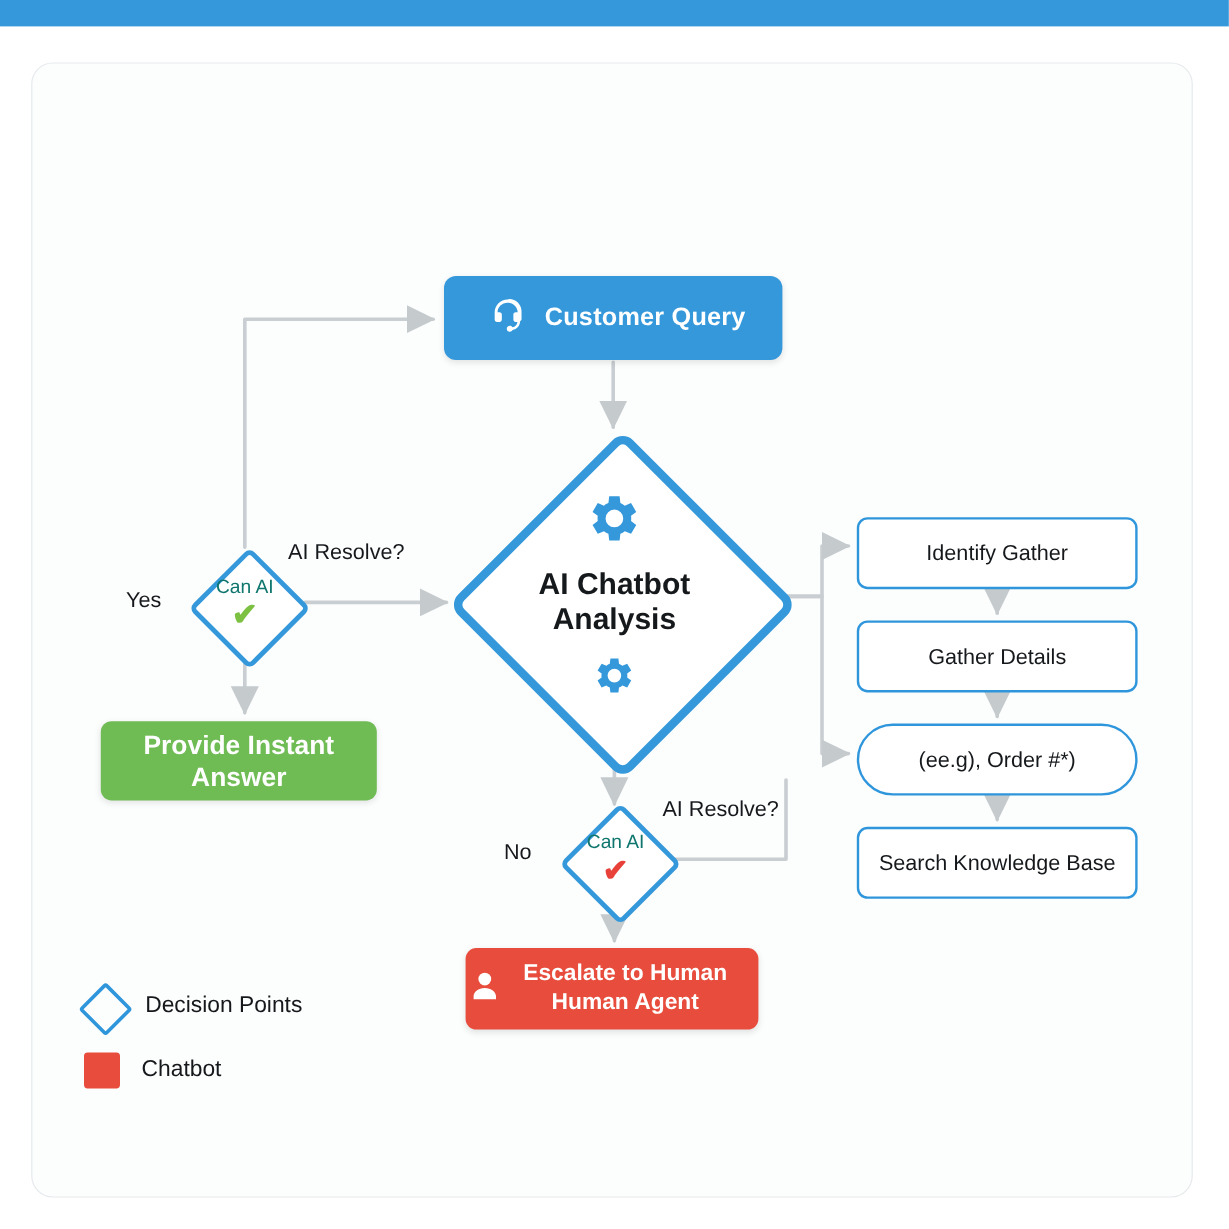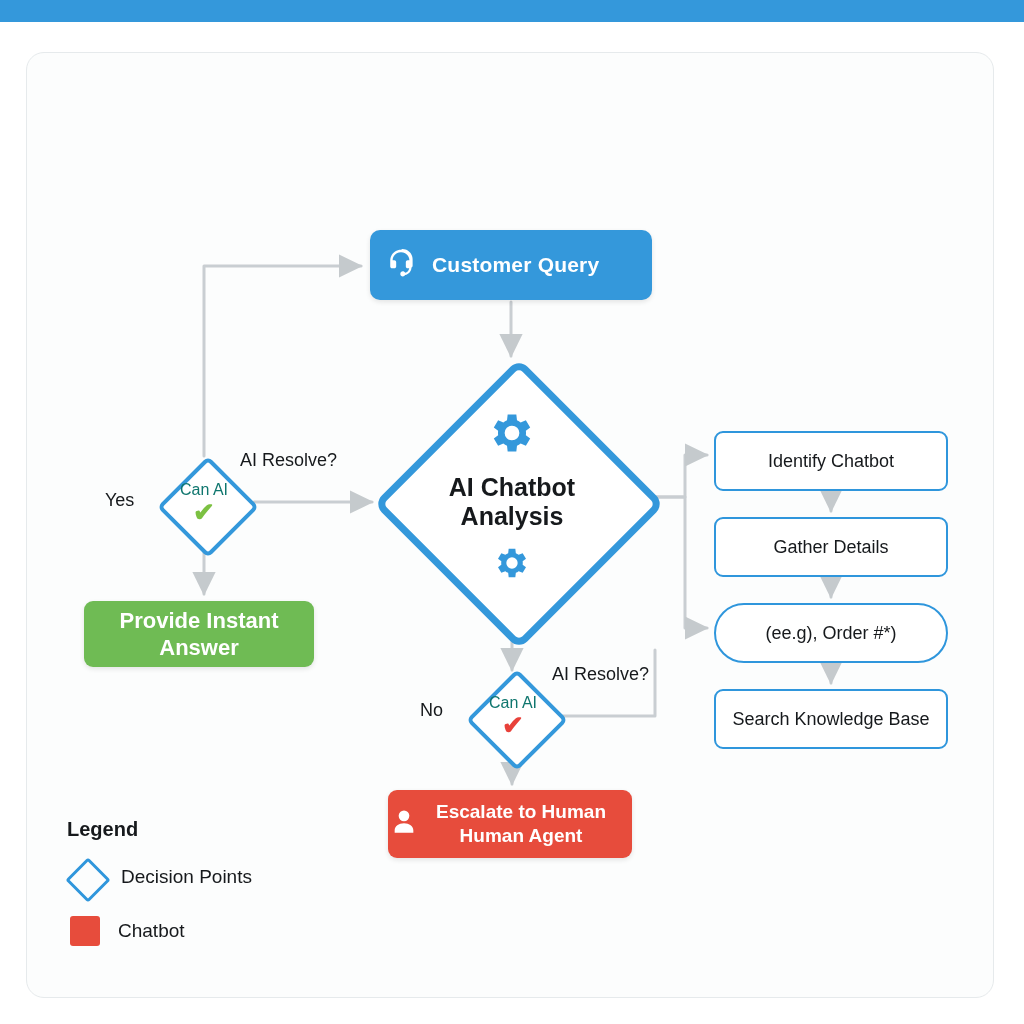--- a/index.html
+++ b/index.html
@@ -21,21 +21,21 @@
 
   svg.links{position:absolute;left:0;top:0;width:1024px;height:1024px;pointer-events:none;}
 
   .node{position:absolute;box-sizing:border-box;}
 
   
   .query{
     left:370px;top:230px;width:282px;height:70px;
     background:#3498db;border-radius:10px;
     display:flex;align-items:center;gap:14px;
-    padding-left:14px;
+    padding-left:36px;
     box-shadow:0 2px 5px rgba(0,0,0,.10);
   }
   .query .label{color:#ffffff;font-size:21px;font-weight:bold;letter-spacing:.2px;}
 
   
   .bigdiamond{
     left:378px;top:363px;width:268px;height:268px;
   }
   .bigdiamond .shape{
     position:absolute;left:38px;top:38px;width:192px;height:192px;
@@ -216,34 +216,33 @@
         <path d="M12 13c-4 0-7 2.4-7 5.2V20h14v-1.8c0-2.8-3-5.2-7-5.2z"></path>
       </svg>
     </span>
     <div class="label">
       <span>Escalate to Human</span><br>
       <span>Human Agent</span>
     </div>
   </div>
 
   <div class="node pbox p1">
-    <span class="label">Identify Chatbot</span>
+    <span class="label">Identify Gather</span>
   </div>
   <div class="node pbox p2">
     <span class="label">Gather Details</span>
   </div>
   <div class="node pbox p3">
     <span class="label">(ee.g), Order #*)</span>
   </div>
   <div class="node pbox p4">
     <span class="label">Search Knowledge Base</span>
   </div>
 
   <div class="node legend">
-    <div class="ltitle">Legend</div>
     <div class="lrow">
       <span class="ldia">
           <i></i>
         </span>
       <span class="ltext">Decision Points</span>
     </div>
     <div class="lrow">
       <span class="lsq"></span>
       <span class="ltext">Chatbot</span>
     </div>

